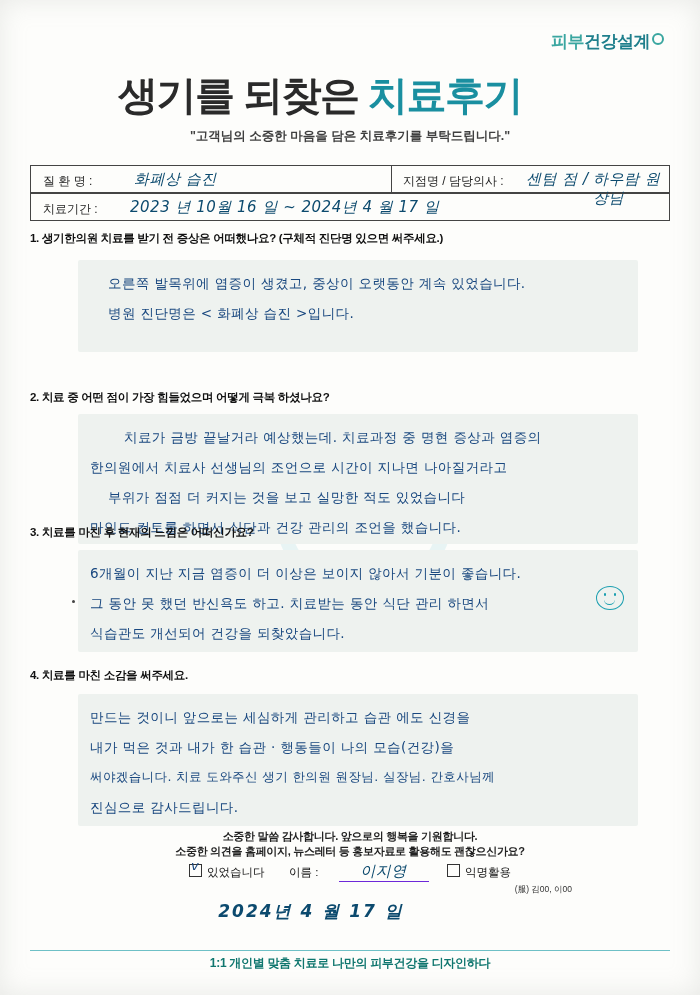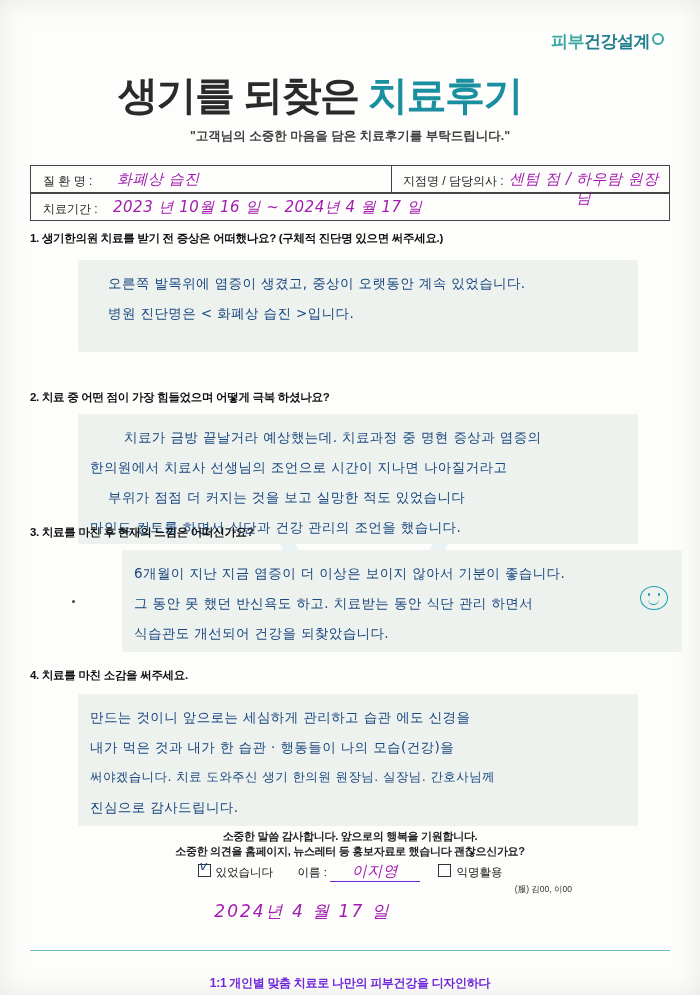--- a/index.html
+++ b/index.html
@@ -107,24 +107,25 @@
   #info1 { top: 165px; }
   #info2 { top: 193px; }
   .info-label {
     position: absolute;
     font-size: 12px;
     color: #222;
     top: 7px;
   }
   .hand {
     font-family: "DejaVu Sans", sans-serif;
-    color: #a21caf;
+    color: #0c4a6e;
     font-style: italic;
     font-size: 14px;
     letter-spacing: 0.5px;
+    margin-left: 17px;
   }
   .info-val {
     position: absolute;
     top: 4px;
   }
   .vline {
     position: absolute;
     top: 0;
     width: 1px;
     height: 100%;
@@ -244,31 +245,32 @@
     right: 128px;
     top: 884px;
     font-size: 8.5px;
     color: #333;
   }
   .date-line {
     position: absolute;
     left: 0; width: 605px;
     top: 900px;
     text-align: center;
+    font-weight: bold;
   }
   .bottom-bar {
     position: absolute;
     left: 30px;
     right: 30px;
     top: 950px;
     border-top: 1px solid #6ec0c6;
-    padding-top: 24px;
+    padding-top: 4px;
     text-align: center;
     font-size: 12px;
-    color: #6d28d9;
+    color: #0f766e;
     font-weight: bold;
     letter-spacing: -0.3px;
   }
   .dot-mark {
     position: absolute;
     left: 72px;
     top: 600px;
     width: 3px; height: 3px;
     background: #444;
     border-radius: 50%;
@@ -328,21 +330,21 @@
       <div class="aline">한의원에서  치료사  선생님의 조언으로  시간이  지나면  나아질거라고</div>
       <div class="aline indent1">부위가  점점 더  커지는 것을  보고  실망한 적도  있었습니다</div>
       <div class="aline">마인드 컨트롤 하면서   식단과   건강 관리의  조언을  했습니다.</div>
     </div>
   </div>
 
   <div class="q" style="top:525px;">
     <span>3.</span>
     <span>치료를 마친 후 현재의 느낌은 어떠신가요?</span>
   </div>
-  <div class="answer-box" style="top:550px; height:102px;margin-left:44px;">
+  <div class="answer-box" style="top:550px; height:102px;">
     <div class="answer-lines">
       <div class="aline">6개월이  지난 지금  염증이  더 이상은  보이지 않아서  기분이 좋습니다.</div>
       <div class="aline">그 동안  못 했던   반신욕도   하고.  치료받는 동안  식단 관리 하면서</div>
       <div class="aline">식습관도  개선되어    건강을  되찾았습니다.</div>
     </div>
     <div class="smiley">
       <span class="face"><span class="mouth"></span></span>
     </div>
   </div>
   <div class="dot-mark"></div>
@@ -354,21 +356,21 @@
   <div class="answer-box" style="top:694px; height:132px;">
     <div class="answer-lines">
       <div class="aline">만드는  것이니   앞으로는   세심하게  관리하고   습관 에도   신경을</div>
       <div class="aline">내가  먹은 것과   내가  한   습관 · 행동들이    나의 모습(건강)을</div>
       <div class="aline" style="font-size:12.5px;">써야겠습니다.   치료  도와주신   생기 한의원  원장님.  실장님.  간호사님께</div>
       <div class="aline">진심으로   감사드립니다.</div>
     </div>
   </div>
 
   <div class="foot-text" style="top:829px;">소중한 말씀 감사합니다. 앞으로의 행복을 기원합니다.</div>
-  <div class="foot-text" style="top:844px;">소중한 의견을 홈페이지, 뉴스레터 등 홍보자료로 했습니다 괜찮으신가요?</div>
+  <div class="foot-text" style="top:844px;">소중한 의견을 홈페이지, 뉴스레터 등 홍보자료로 활용해도 괜찮으신가요?</div>
 
   <div class="consent-row">
     <span class="cbox checked"></span><span>있었습니다</span>
     <span style="display:inline-block;width:18px;"></span>
     <span>이름 :</span>
     <span class="hand name-line" style="font-size:15px;">이지영</span>
     <span style="display:inline-block;width:12px;"></span>
     <span class="cbox"></span><span>익명활용</span>
   </div>
   <div class="seal-note">(服) 김00, 이00</div>

